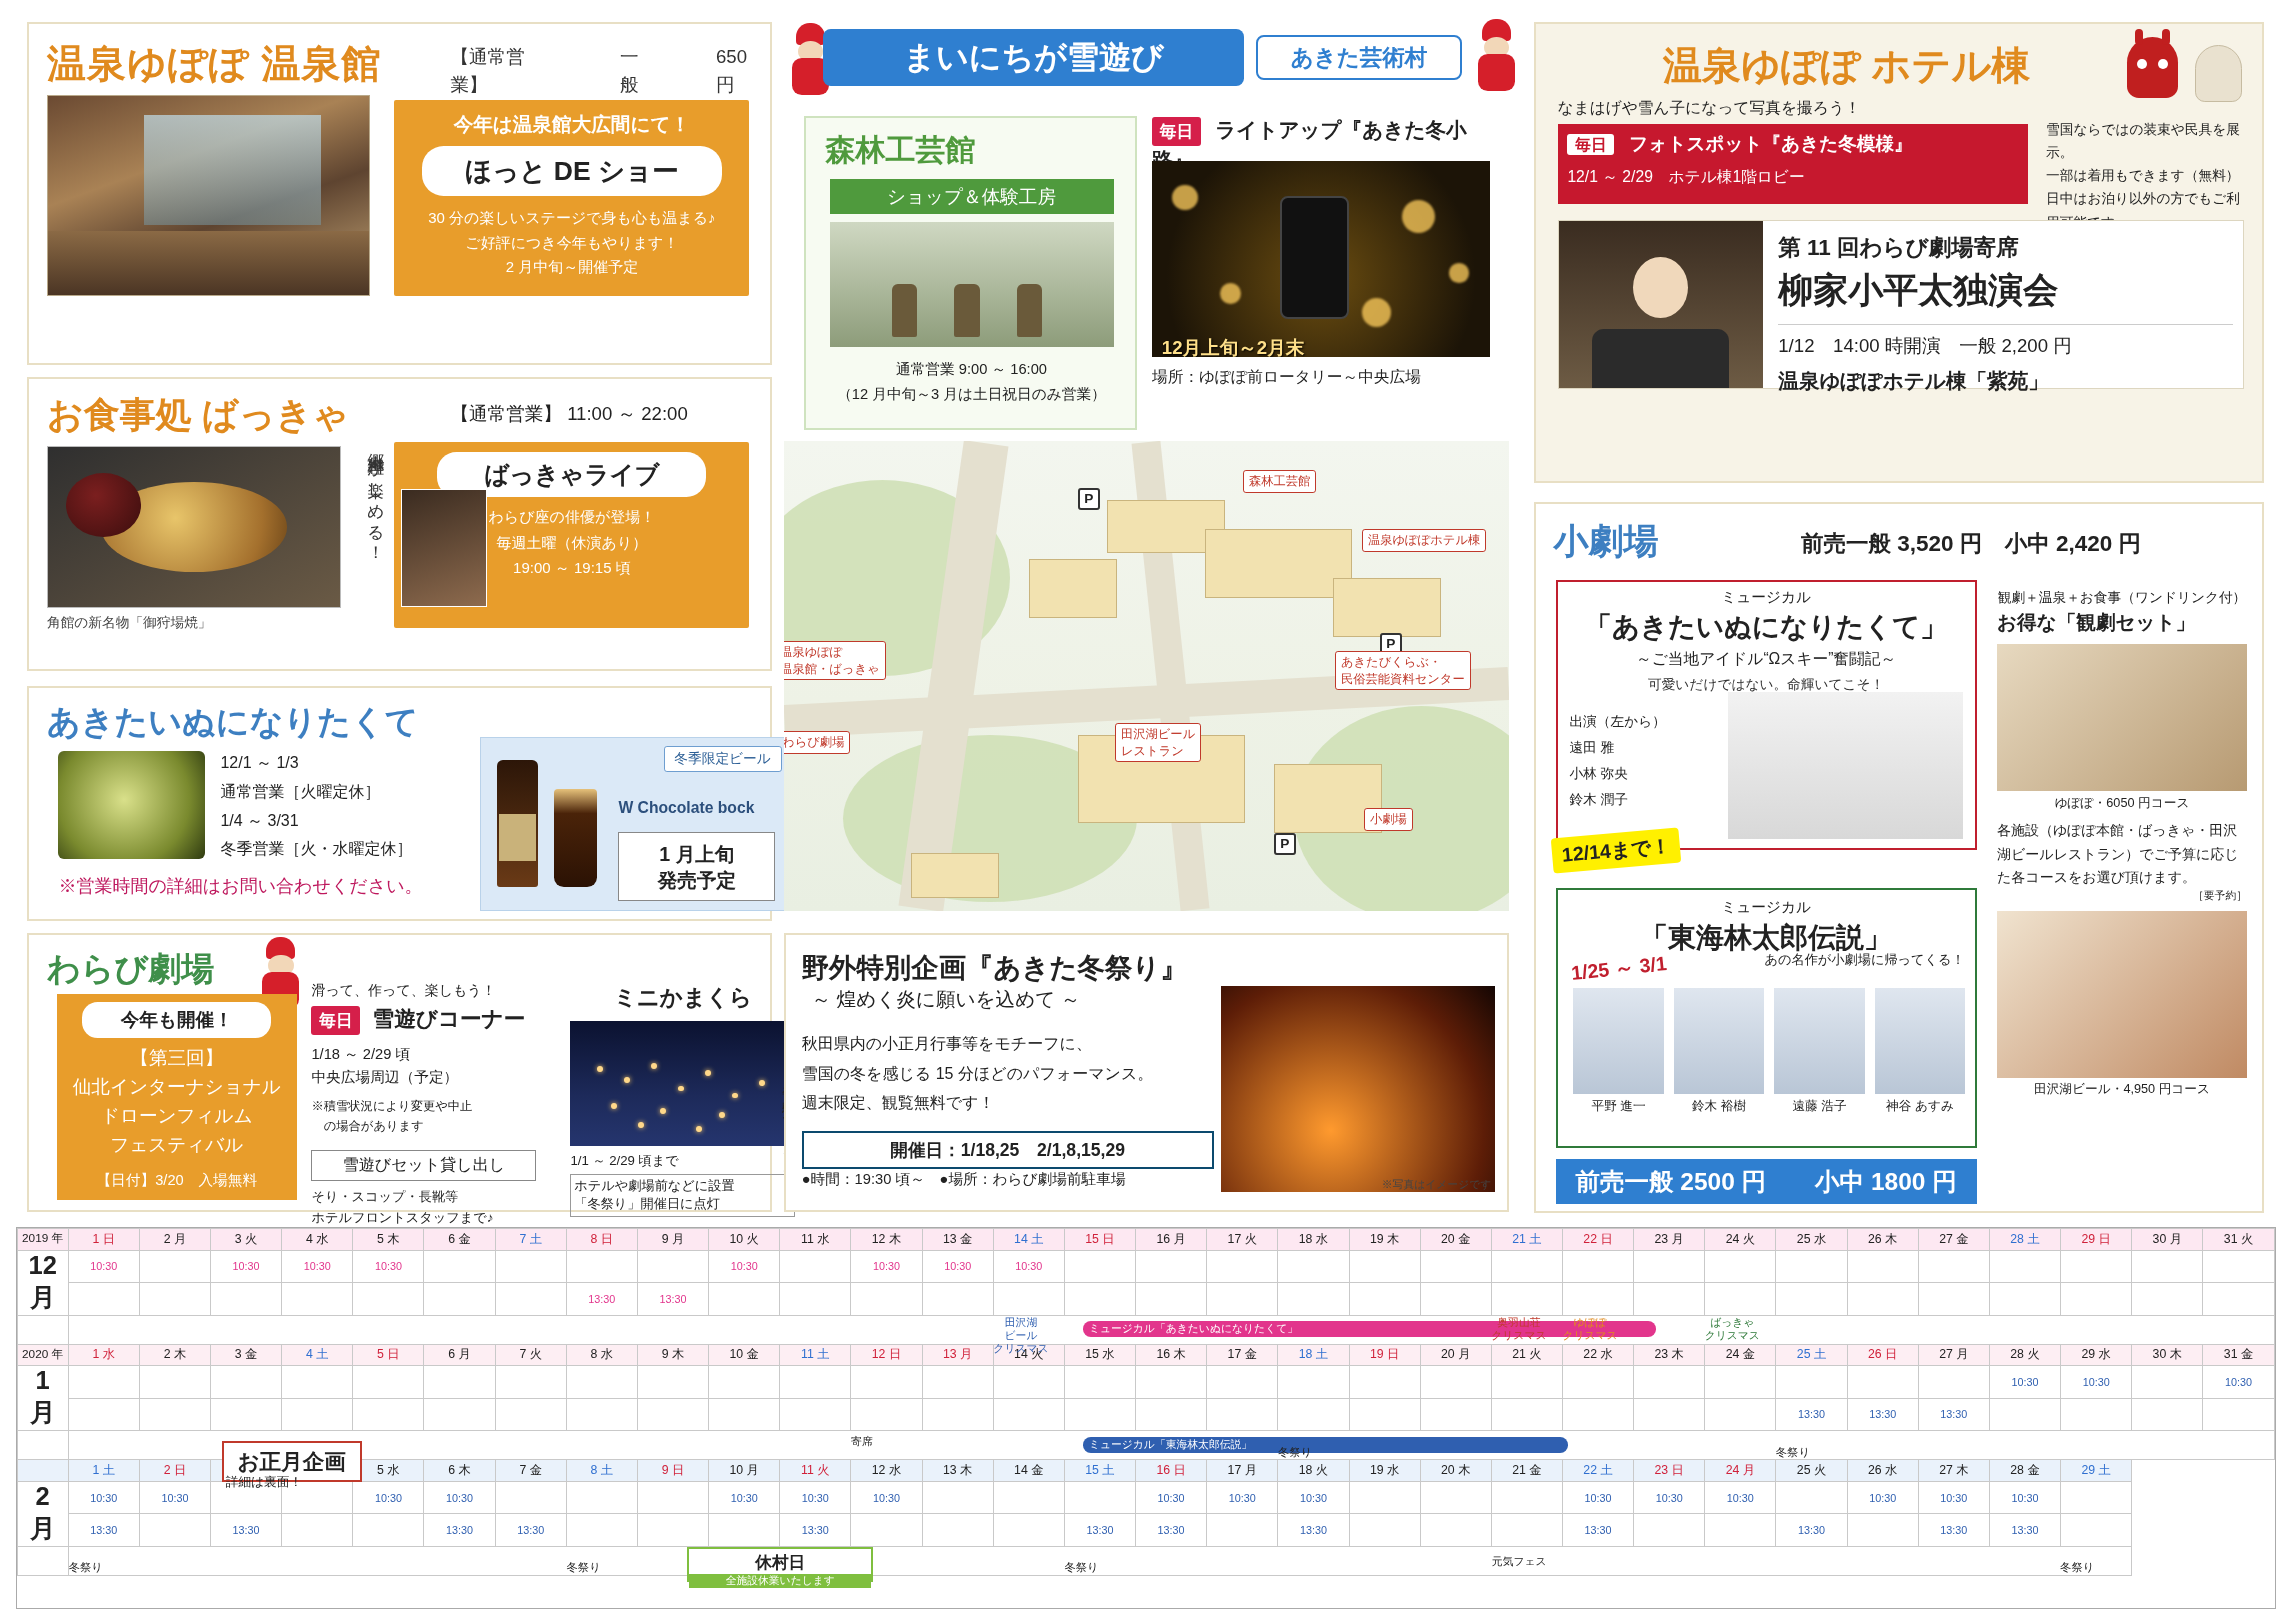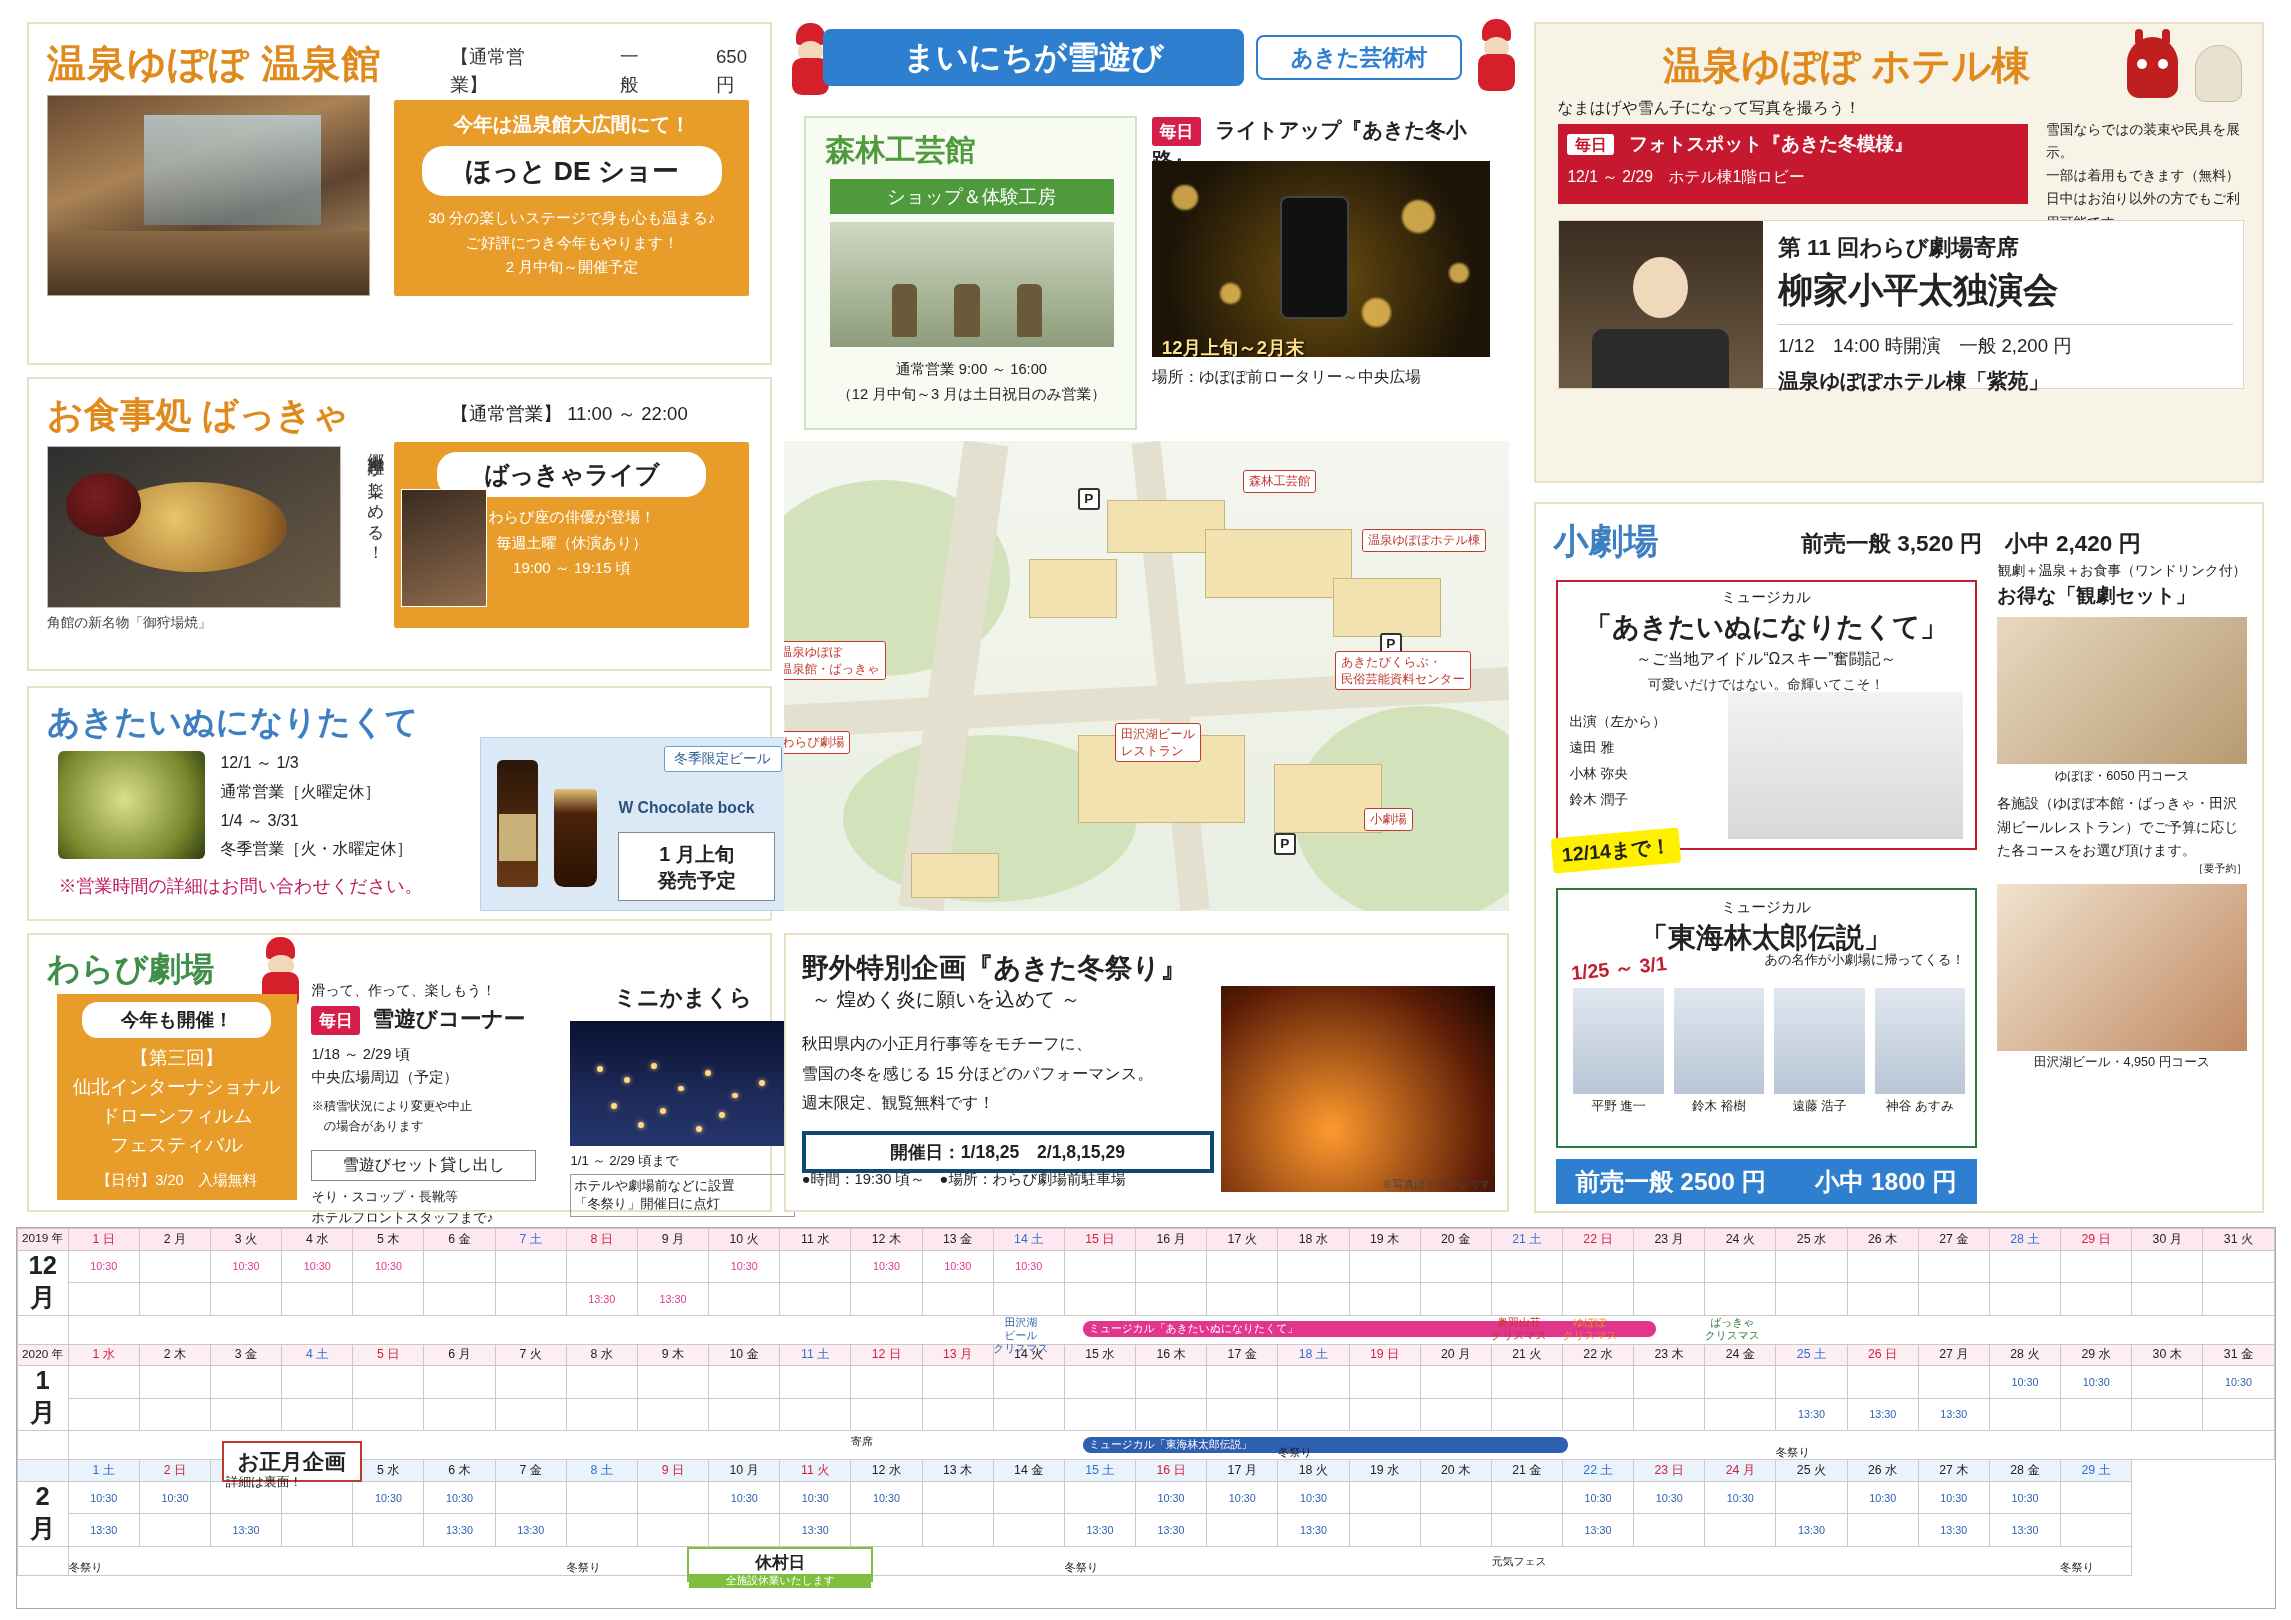--- a/index.html
+++ b/index.html
@@ -234,21 +234,21 @@
   .musical2 .k { font-size:14.7px; margin-top:7.8px; }
   .musical2 .t { font-size:28px; font-weight:bold; margin-top:2px; }
   .musical2 .note { position:absolute; right:9.8px; top:61px; font-size:13.2px; }
   .musical2 .dates { position:absolute; left:13.7px; top:65px; font-size:19.6px; font-weight:bold; color:#c01f2e; transform:rotate(-6deg); }
   .faces { position:absolute; left:15.7px; top:98px; width:392px; display:flex; gap:9.8px; }
   .faces .f { flex:1; }
   .faces .f .ph { height:106px; background:linear-gradient(180deg,#dfe6ef,#b9c6d6); }
   .faces .f .nm { font-size:12.7px; margin-top:3.9px; }
   .m2-price { position:absolute; left:19.6px; top:655px; width:421px; background:#2f7fd0; color:#fff;
     font-size:24.5px; font-weight:bold; text-align:center; padding:5.9px 0; }
-  .set-col { position:absolute; left:461px; top:58px; width:250px; }
+  .set-col { position:absolute; left:461px; top:85px; width:250px; }
   .set-col .h1 { font-size:13.7px; text-align:center; }
   .set-col .h2 { font-size:19.6px; font-weight:bold; text-align:left; margin-top:2px; }
   .set-photo { margin-top:7.8px; height:147px; background:linear-gradient(135deg,#e7d9c0,#b79a72); }
   .set-cap { font-size:12.7px; text-align:center; margin-top:3.9px; }
   .set-txt { font-size:14px; line-height:1.65; margin-top:7.8px; }
   .set-photo2 { margin-top:7.8px; height:167px; background:linear-gradient(135deg,#f0e3cf,#c08a63); }
   .set-cap2 { font-size:12.7px; text-align:center; margin-top:3.9px; }
 
   
   .map {
@@ -267,21 +267,21 @@
   .map .pmark { position:absolute; width:21.6px; height:21.6px; background:#fff; border:2px solid #333;
     border-radius:2.9px; font-size:13.7px; font-weight:bold; text-align:center; line-height:18.6px; }
 
   .panel-fest {
     position:absolute; left:784px; top:933px; width:725px; height:279px;
     border:2.9px solid #e8dfc4; background:#fff;
   }
   .fest-title { position:absolute; left:15.7px; top:15px; font-size:27.4px; font-weight:bold; }
   .fest-sub { position:absolute; left:25.5px; top:51px; font-size:19.6px; }
   .fest-body { position:absolute; left:15.7px; top:94px; width:412px; font-size:16px; line-height:1.85; }
-  .fest-dates { position:absolute; left:15.7px; top:196px; width:412px; border:4px solid #0c4a6e;
+  .fest-dates { position:absolute; left:15.7px; top:196px; width:412px; border:2px solid #0c4a6e;
     font-size:17.6px; text-align:center; padding:4.9px 0; font-weight:bold; }
   .fest-detail { position:absolute; left:15.7px; top:235px; width:412px; font-size:14.7px; }
   .fest-photo { position:absolute; right:11.8px; top:51px; width:274px; height:206px;
     background:radial-gradient(circle at 40% 70%,#ff9a2e,#5d1d07 70%,#140603); }
   .fest-photo-note { position:absolute; right:15.7px; top:243px; font-size:10.8px; color:#444; }
 
   
   .cal { position:absolute; left:15.7px; top:1227px; width:2260px; height:382px;
     border:1px solid #aaa; background:#fff; font-size:11.8px; }
   .cal table { border-collapse:collapse; width:100%; table-layout:fixed; }

